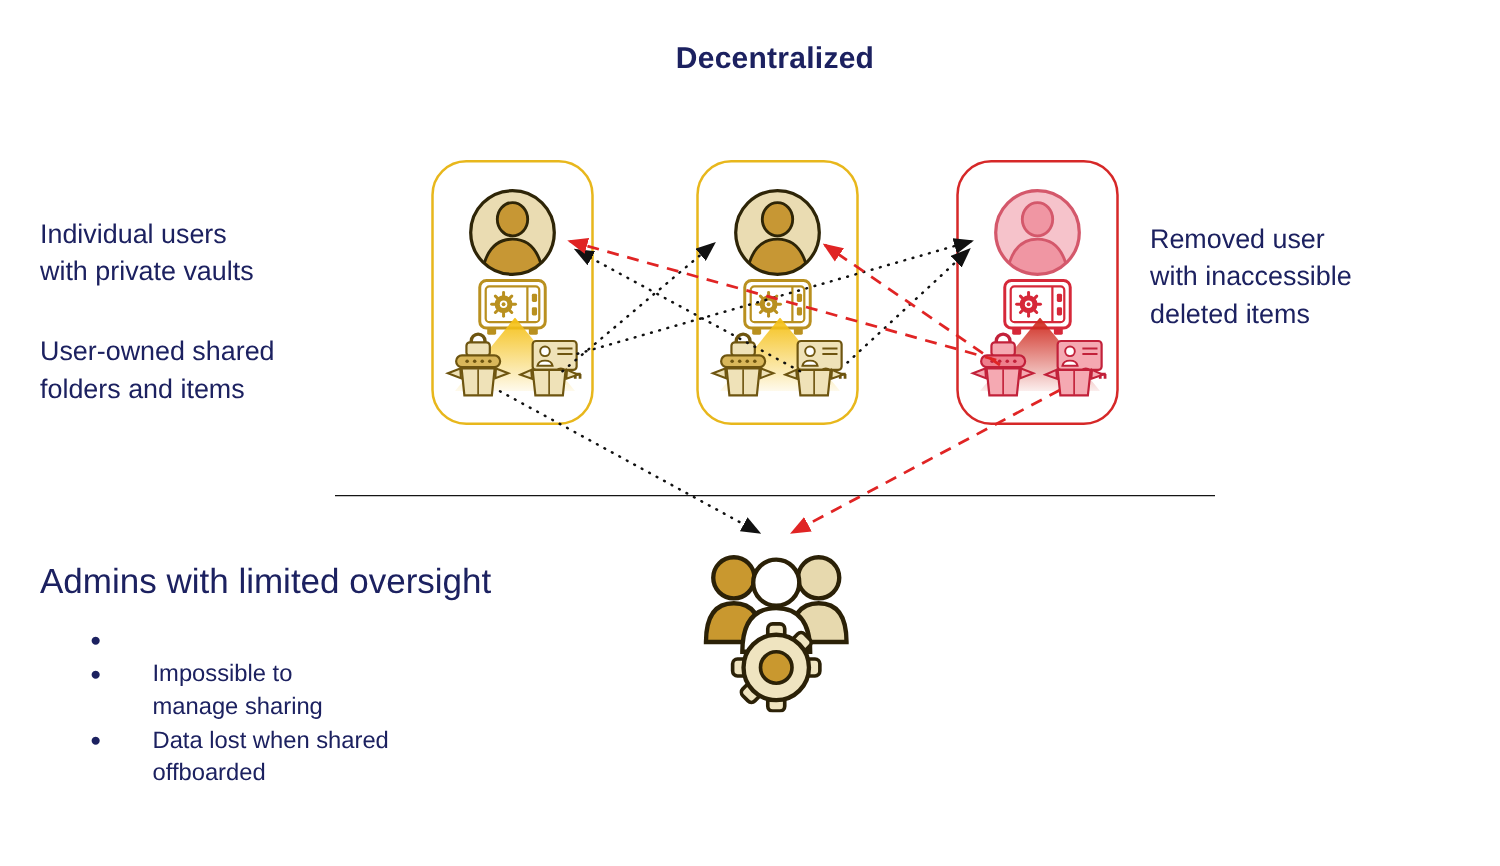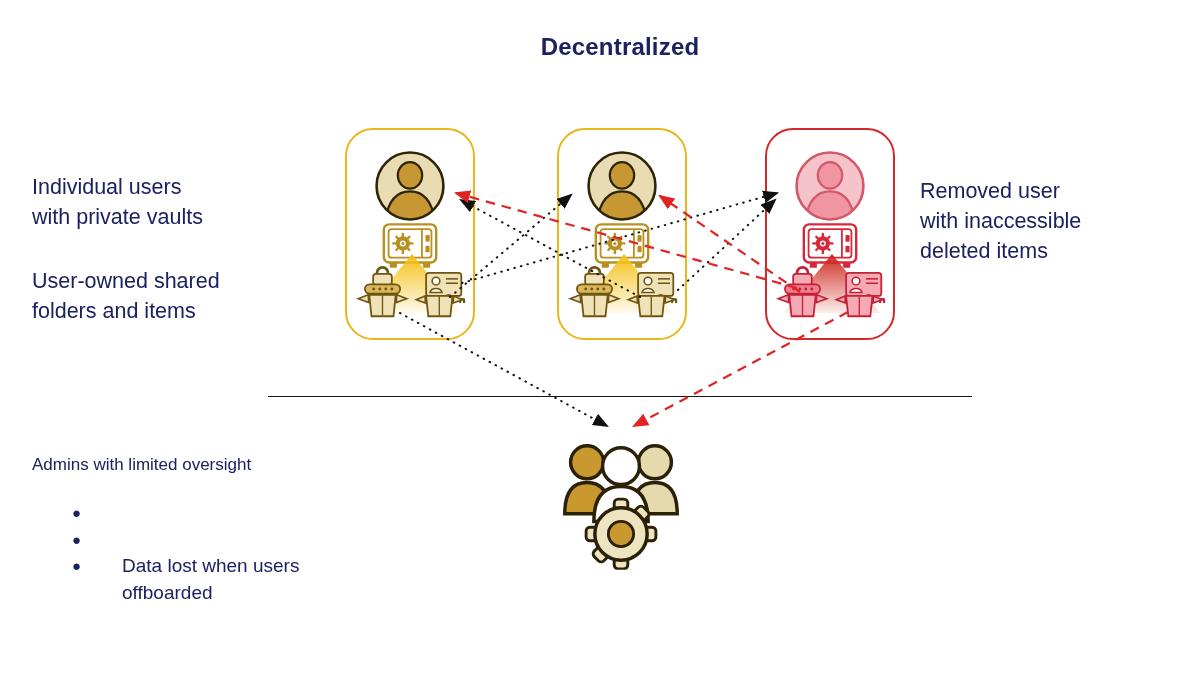--- a/index.html
+++ b/index.html
@@ -11,21 +11,21 @@
   .pre{white-space:pre-line;}
 
   .title{
     left:300px;top:26px;width:640px;text-align:center;
     font-size:24px;line-height:41px;font-weight:600;letter-spacing:.2px;color:#1c2160;
   }
   .side-label{font-size:21.5px;line-height:30px;font-weight:500;color:#1c2160;}
   .lbl-left-top{left:32px;top:172px;width:260px;}
   .lbl-left-bottom{left:32px;top:254px;width:270px;margin-top:12px;}
   .lbl-right{left:920px;top:176px;width:250px;}
-  .admins-heading{left:32px;top:450px;width:420px;font-size:17px;line-height:30px;font-weight:500;}
+  .admins-heading{left:32px;top:450px;width:420px;font-size:28px;line-height:30px;font-weight:500;}
   .bullets{left:72px;top:500px;width:330px;margin:0;padding:0;list-style:none;}
   .bullets li{display:flex;align-items:flex-start;font-size:19px;line-height:26.5px;font-weight:500;}
   .bullets .dot{width:20px;margin-right:30px;font-size:15px;line-height:26.5px;}
 
   
   .card{width:130px;height:212px;border-radius:28px;border:2.2px solid var(--card-border);box-sizing:border-box;background:#fff;}
   .card.gold{
     --card-border:#e8b71c; --ol:#2e2507; --av-bg:#eadcb2; --av-fg:#c79734;
     --sf:#b9901f; --ol2:#6e5510; --bx-fill:#efe2b8; --bx-fill2:#d9b75a;
     --beam-from:#f5c118; --beam-to:rgba(245,193,24,0);
@@ -222,24 +222,26 @@
       <use href="#sym-admins"></use>
     </svg>
 
   <div class="abs admins-heading">Admins with limited oversight</div>
   <ul class="abs bullets">
     <li>
         <span class="dot">●</span>
       </li>
     <li>
         <span class="dot">●</span>
+        <span class="pre">Impossible to
+manage sharing</span>
       </li>
     <li>
         <span class="dot">●</span>
-        <span class="pre">Data lost when users
+        <span class="pre">Data lost when shared
 offboarded</span>
       </li>
   </ul>
 
   <svg id="arrows" class="abs" viewBox="0 0 1200 693">
     <defs>
       <marker id="ah-black" viewBox="0 0 10 8" refX="8.6" refY="4" markerWidth="8" markerHeight="6.4" orient="auto-start-reverse">
         <path d="M0 0 L10 4 L0 8 Z" fill="#111111"></path>
       </marker>
       <marker id="ah-red" viewBox="0 0 10 8" refX="8.6" refY="4" markerWidth="7.4" markerHeight="6" orient="auto-start-reverse">

